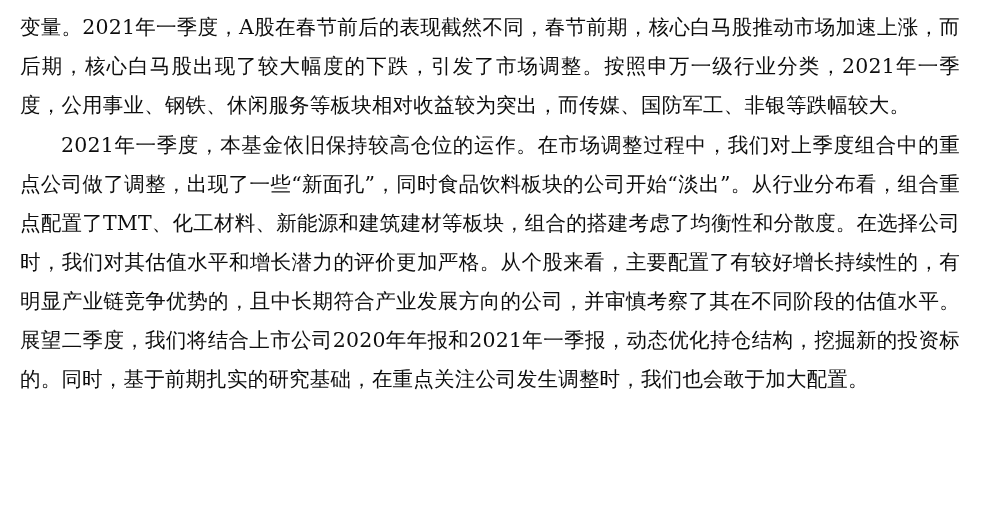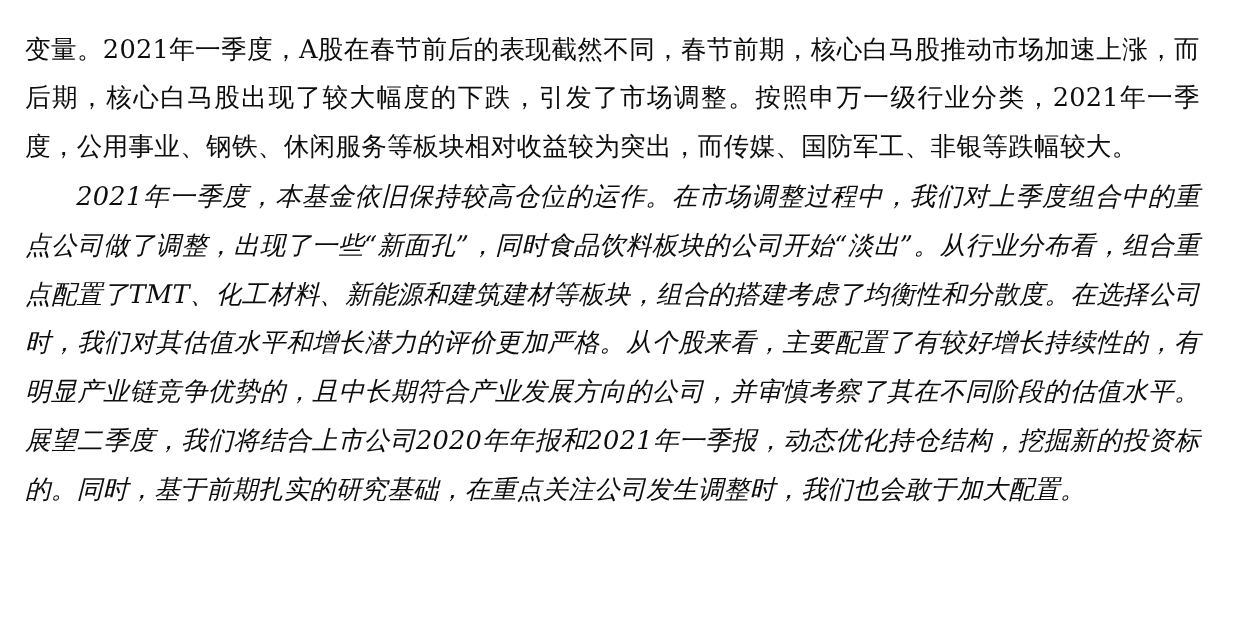--- a/index.html
+++ b/index.html
@@ -12,37 +12,36 @@
     background: #ffffff;
     font-family: "DejaVu Serif", "Liberation Serif", serif;
     color: #111111;
     overflow: hidden;
   }
   .page {
     position: relative;
     width: 988px;
     height: 511px;
     box-sizing: border-box;
-    padding: 20px 28px 0 20px;
+    padding: 8px 28px 0 20px;
   }
   .para {
     font-size: 20.5px;
     line-height: 39px;
     text-align: justify;
     text-justify: inter-ideograph;
     letter-spacing: 0.2px;
     margin: 0;
     color: #0d0d0d;
   }
   .para + .para {
     margin-top: 1px;
   }
   .indent {
     text-indent: 2em;
-    font-style: italic;
   }
 </style>
 </head>
 <body>
 
 <div class="page">
   <p class="para">变量。2021年一季度，A股在春节前后的表现截然不同，春节前期，核心白马股推动市场加速上涨，而后期，核心白马股出现了较大幅度的下跌，引发了市场调整。按照申万一级行业分类，2021年一季度，公用事业、钢铁、休闲服务等板块相对收益较为突出，而传媒、国防军工、非银等跌幅较大。</p>
   <p class="para indent">2021年一季度，本基金依旧保持较高仓位的运作。在市场调整过程中，我们对上季度组合中的重点公司做了调整，出现了一些“新面孔”，同时食品饮料板块的公司开始“淡出”。从行业分布看，组合重点配置了TMT、化工材料、新能源和建筑建材等板块，组合的搭建考虑了均衡性和分散度。在选择公司时，我们对其估值水平和增长潜力的评价更加严格。从个股来看，主要配置了有较好增长持续性的，有明显产业链竞争优势的，且中长期符合产业发展方向的公司，并审慎考察了其在不同阶段的估值水平。展望二季度，我们将结合上市公司2020年年报和2021年一季报，动态优化持仓结构，挖掘新的投资标的。同时，基于前期扎实的研究基础，在重点关注公司发生调整时，我们也会敢于加大配置。</p>
 </div>
 

